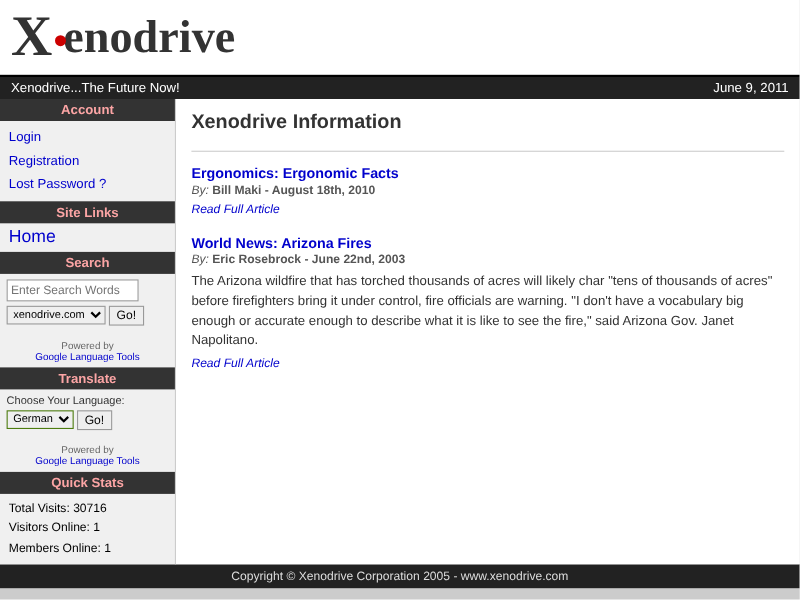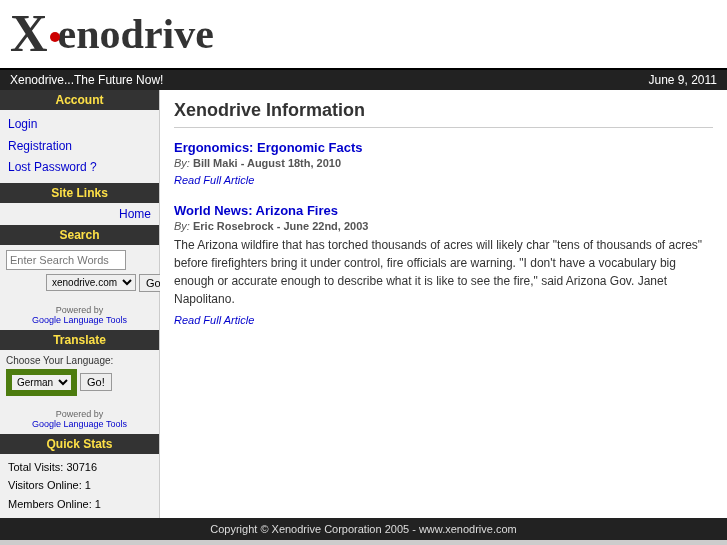--- a/index.html
+++ b/index.html
@@ -19,57 +19,57 @@
     #topbar { background: #222; color: #fff; display: flex; justify-content: space-between; align-items: center; padding: 3px 10px; font-size: 12px; }
 
     
     #content-area { display: flex; }
 
     
     #sidebar { width: 160px; min-width: 160px; background: #f0f0f0; border-right: 1px solid #ccc; }
 
     .sidebar-section-header {
       background: #333;
-      color: #fde047;
+      color: #fca5a5;
       text-align: center;
       font-weight: bold;
       font-size: 12px;
       padding: 3px 0;
     }
 
     .sidebar-links { padding: 4px 8px; }
     .sidebar-links a { display: block; color: #0000cc; text-decoration: none; font-size: 12px; line-height: 1.8; }
 
-    .sidebar-home { padding: 4px 8px; font-size: 12px; text-align: right; }
+    .sidebar-home { padding: 4px 8px; font-size: 16px; }
     .sidebar-home a { color: #0000cc; text-decoration: none; }
 
     
     #search-box { padding: 5px 6px; }
     #search-input { width: 140px; border: 1px solid #999; padding: 3px; font-size: 11px; color: #999; display: block; margin-bottom: 4px; }
     .search-row { display: flex; align-items: center; gap: 3px; }
-    .search-select { font-size: 10px; border: 1px solid #999; padding: 1px; margin-left: 40px; }
+    .search-select { font-size: 10px; border: 1px solid #999; padding: 1px; }
     .go-btn { background: #eee; border: 1px solid #999; padding: 2px 6px; font-size: 11px; cursor: pointer; }
 
     .powered-by { font-size: 9px; color: #666; text-align: center; margin-top: 13px; }
     .powered-by a { color: #0000cc; text-decoration: none; }
 
     
     #translate-box { padding: 5px 6px; }
     .translate-label { font-size: 10px; color: #333; display: block; margin-bottom: 3px; }
     .translate-row { display: flex; align-items: center; gap: 3px; }
-    .translate-select { font-size: 10px; border: 6px solid #4d7c0f; padding: 1px; }
+    .translate-select { font-size: 10px; border: 1px solid #4d7c0f; padding: 1px; }
 
     
     #quick-stats { padding: 4px 8px; font-size: 11px; }
     #quick-stats div { line-height: 1.7; }
 
     
     #main { flex: 1; padding: 10px 14px; background: #fff; }
 
-    #main-title { font-size: 18px; font-weight: bold; color: #333; margin-bottom: 6px; }
+    #main-title { font-size: 18px; font-weight: bold; color: #333; margin-bottom: 16px; }
     #main-divider { border: none; border-top: 1px solid #ccc; margin-bottom: 12px; }
 
     .article { margin-bottom: 16px; }
     .article-title { font-size: 13px; font-weight: bold; margin-bottom: 2px; }
     .article-title a { color: #0000cc; text-decoration: none; }
     .article-byline { font-size: 11px; color: #555; margin-bottom: 4px; font-style: italic; }
     .article-byline em { font-style: normal; font-weight: bold; }
     .article-excerpt { font-size: 12px; color: #333; line-height: 1.5; margin-bottom: 5px; }
     .article-read-more a { font-size: 11px; color: #0000cc; text-decoration: none; font-style: italic; }
 

